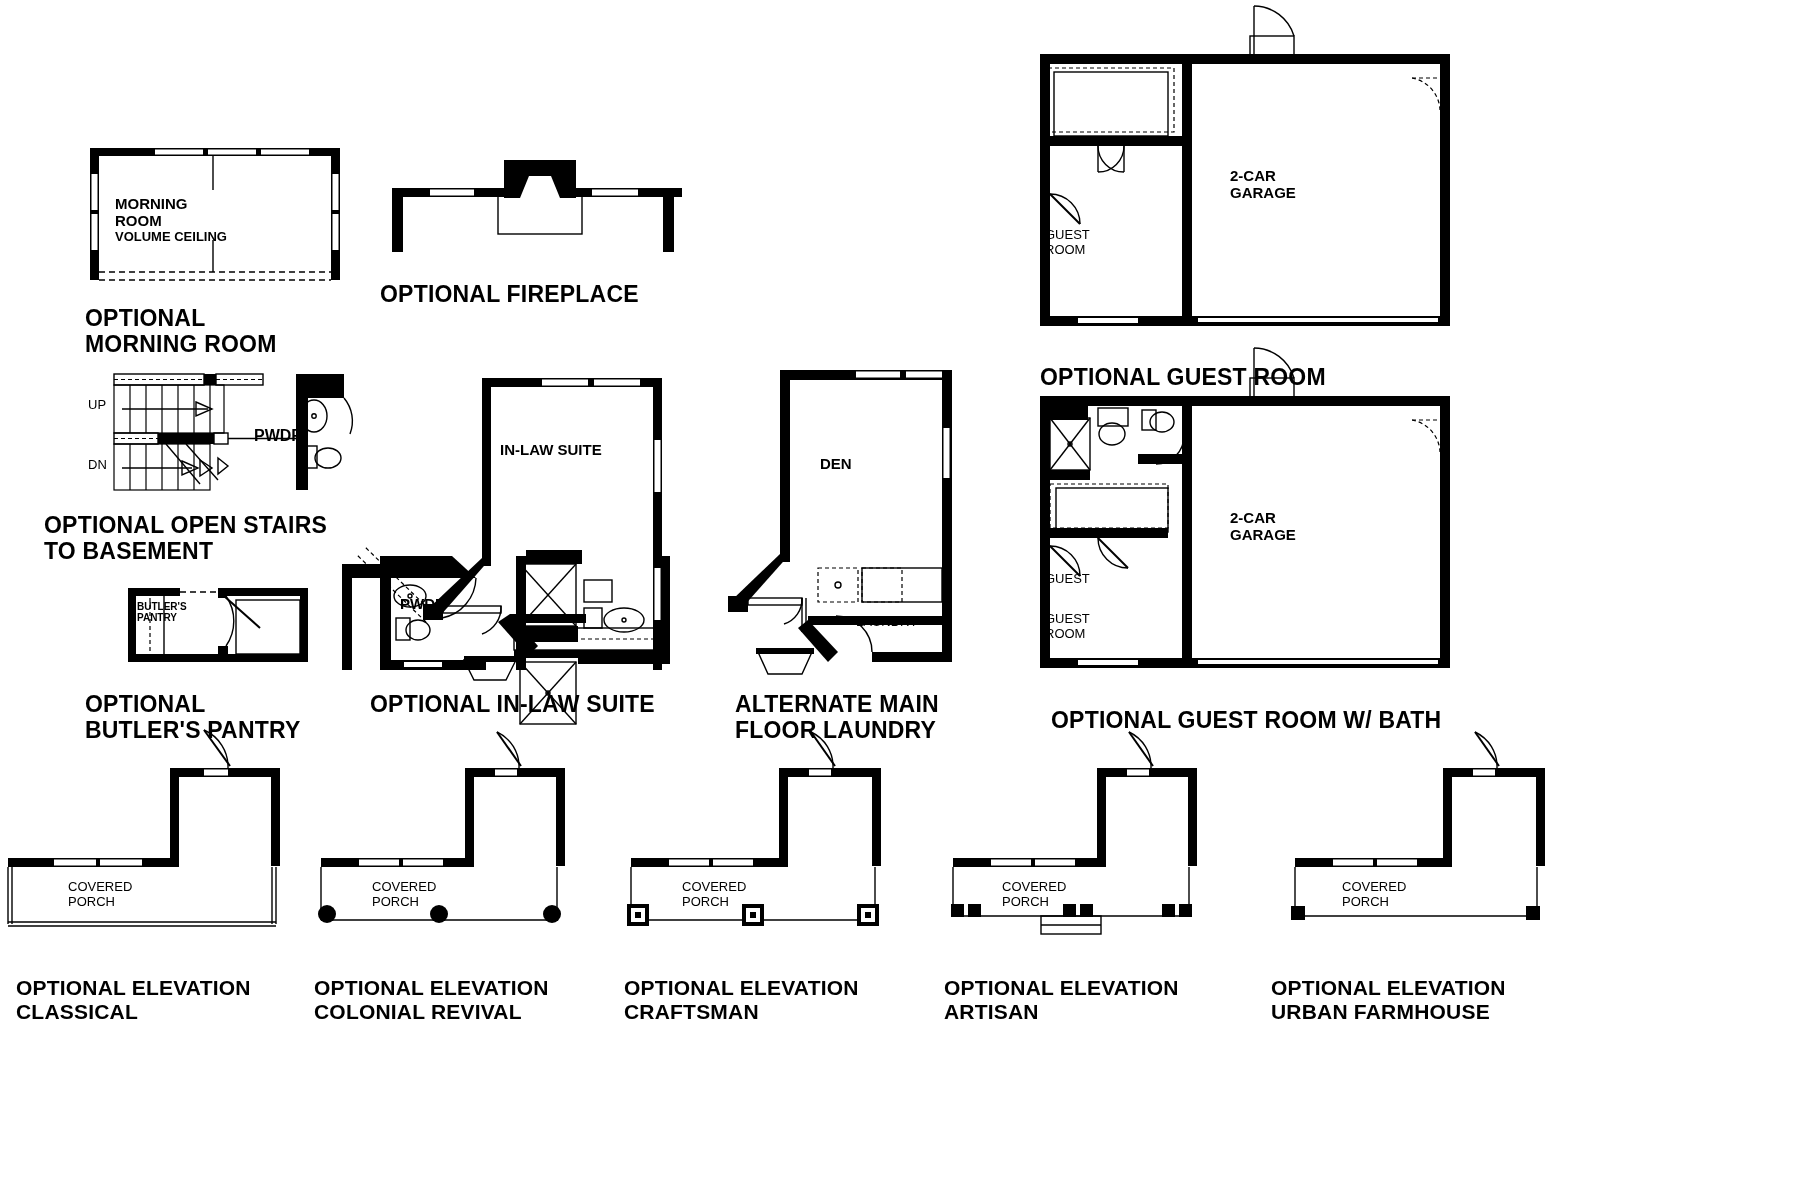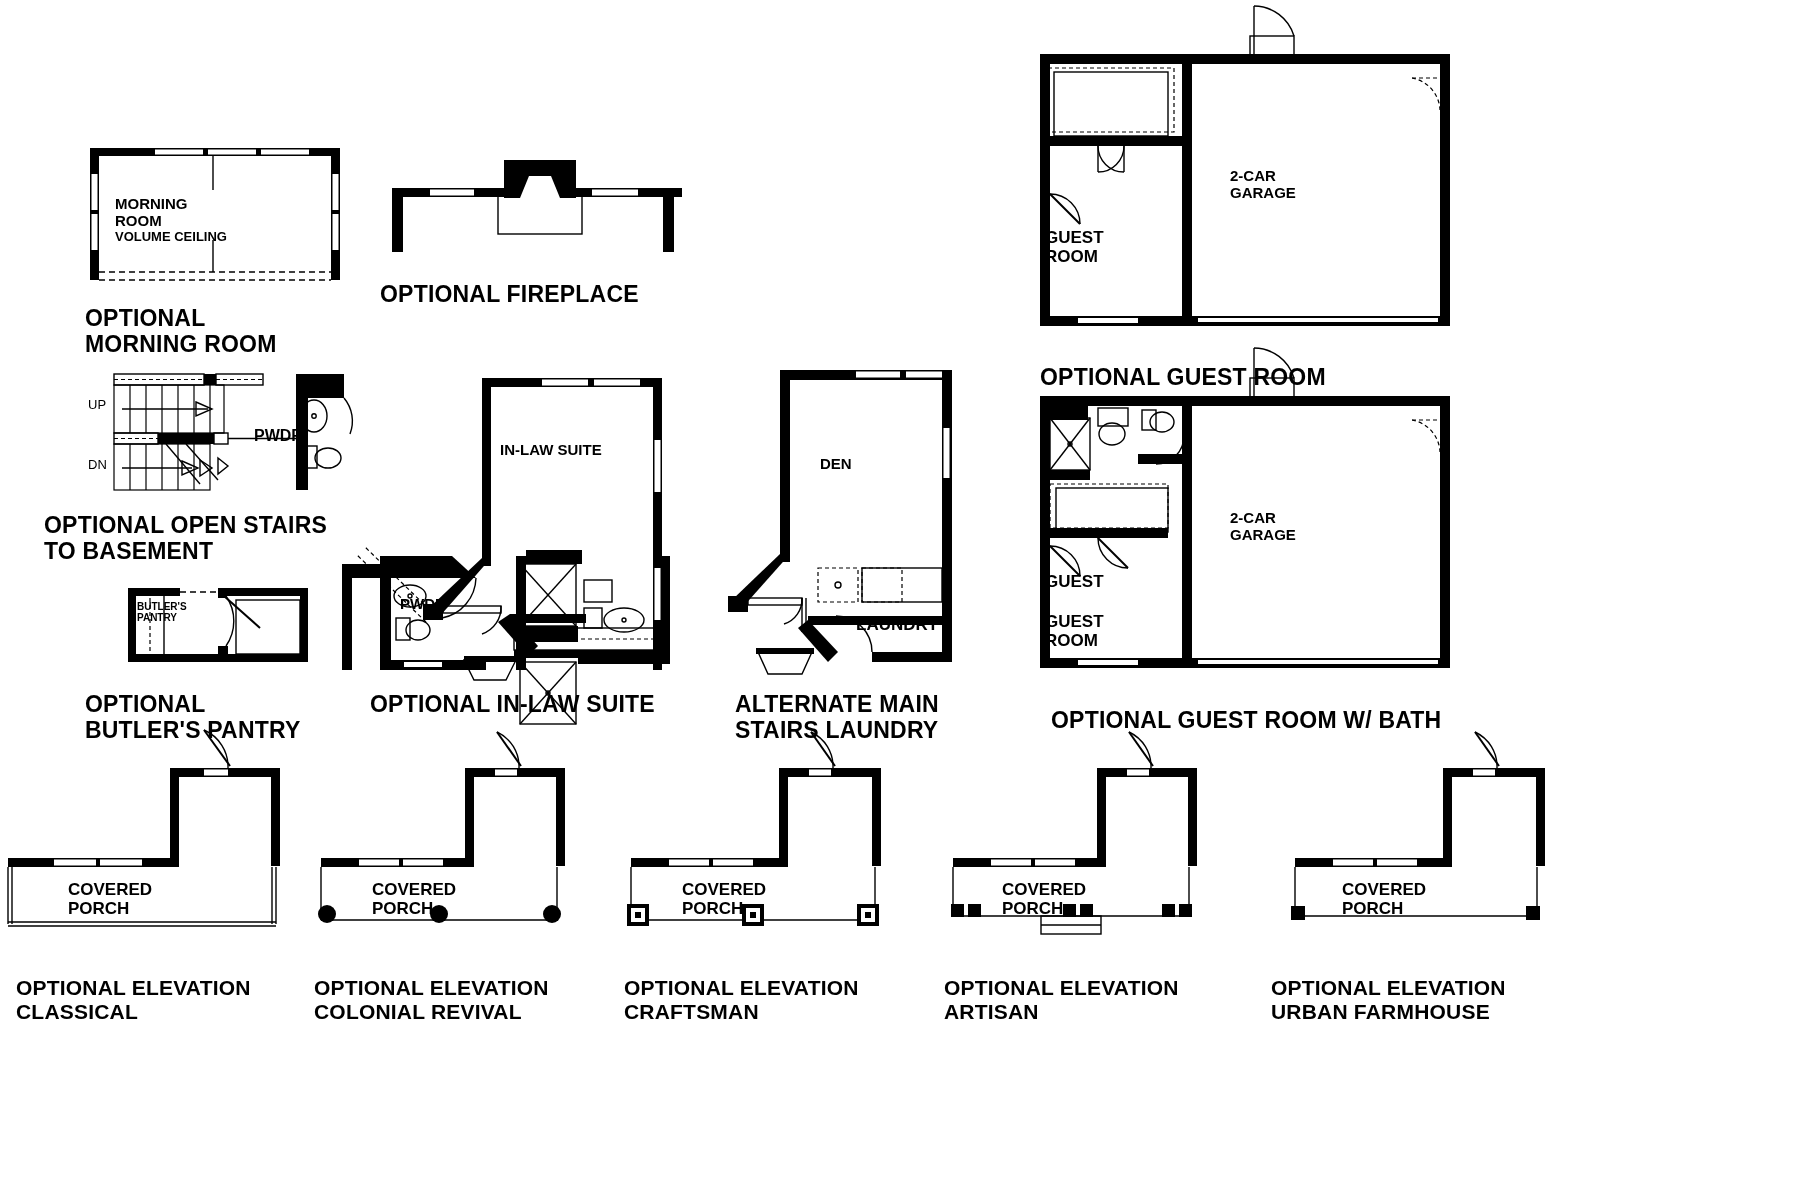--- a/index.html
+++ b/index.html
@@ -3,21 +3,21 @@
 <meta charset="utf-8">
 <style>
   html,body{margin:0;padding:0;background:#ffffff;}
   body{width:1800px;height:1200px;position:relative;font-family:"Liberation Sans",sans-serif;color:#000;}
   .stage{position:absolute;left:0;top:0;width:1800px;height:1200px;}
   .opt{position:absolute;}
   .cap{position:absolute;font-weight:bold;line-height:1.12;letter-spacing:.2px;margin-top:20px;}
   .cap.big{font-size:23px;}
   .cap.mid{font-size:21px;padding-left:16px;}
   .rl{position:absolute;font-weight:bold;font-size:15px;line-height:1.12;}
-  .rl.sm{font-size:17px;font-weight:bold;}
+  .rl.sm{font-size:13px;font-weight:normal;}
   .rl.xs{font-size:13px;font-weight:bold;}
   .rl.tiny{font-size:10px;font-weight:bold;line-height:1.05;}
   svg{display:block;overflow:visible;}
   .w{fill:#000;}
   .thin{fill:none;stroke:#000;stroke-width:1.4;}
   .thin2{fill:none;stroke:#000;stroke-width:2;}
   .dash{fill:none;stroke:#000;stroke-width:1.4;stroke-dasharray:6 4;}
   .dash2{fill:none;stroke:#000;stroke-width:1.2;stroke-dasharray:4 3;}
   .swing{fill:none;stroke:#000;stroke-width:1.4;}
   .gr{fill:none;stroke:#000;stroke-width:1.2;}
@@ -326,21 +326,21 @@
       <path class="swing" d="M74 246 A36 36 0 0 1 110 282"></path>
 
       <polygon class="thin" points="-4,282 50,282 40,304 6,304" fill="#fff"></polygon>
       <rect class="w" x="-6" y="278" width="58" height="6"></rect>
     </svg>
   </div>
   <div class="rl" style="left:820px;top:456px;width:80px;">DEN</div>
   <div class="rl sm" style="left:856px;top:615px;width:94px;">LAUNDRY</div>
   <div class="cap big" style="left:735px;top:672px;width:250px;">
     <div>ALTERNATE MAIN</div>
-    <div>STAIRS LAUNDRY</div>
+    <div>FLOOR LAUNDRY</div>
   </div>
 
   <div class="opt" style="left:1038px;top:396px;">
     <svg width="412" height="276" viewBox="0 0 412 276">
 
       <rect class="w" x="146" y="0" width="266" height="10"></rect>
       <rect class="w" x="402" y="0" width="10" height="272"></rect>
       <rect class="w" x="152" y="262" width="254" height="10"></rect>
       <rect fill="#fff" x="160" y="264" width="240" height="4"></rect>
 

